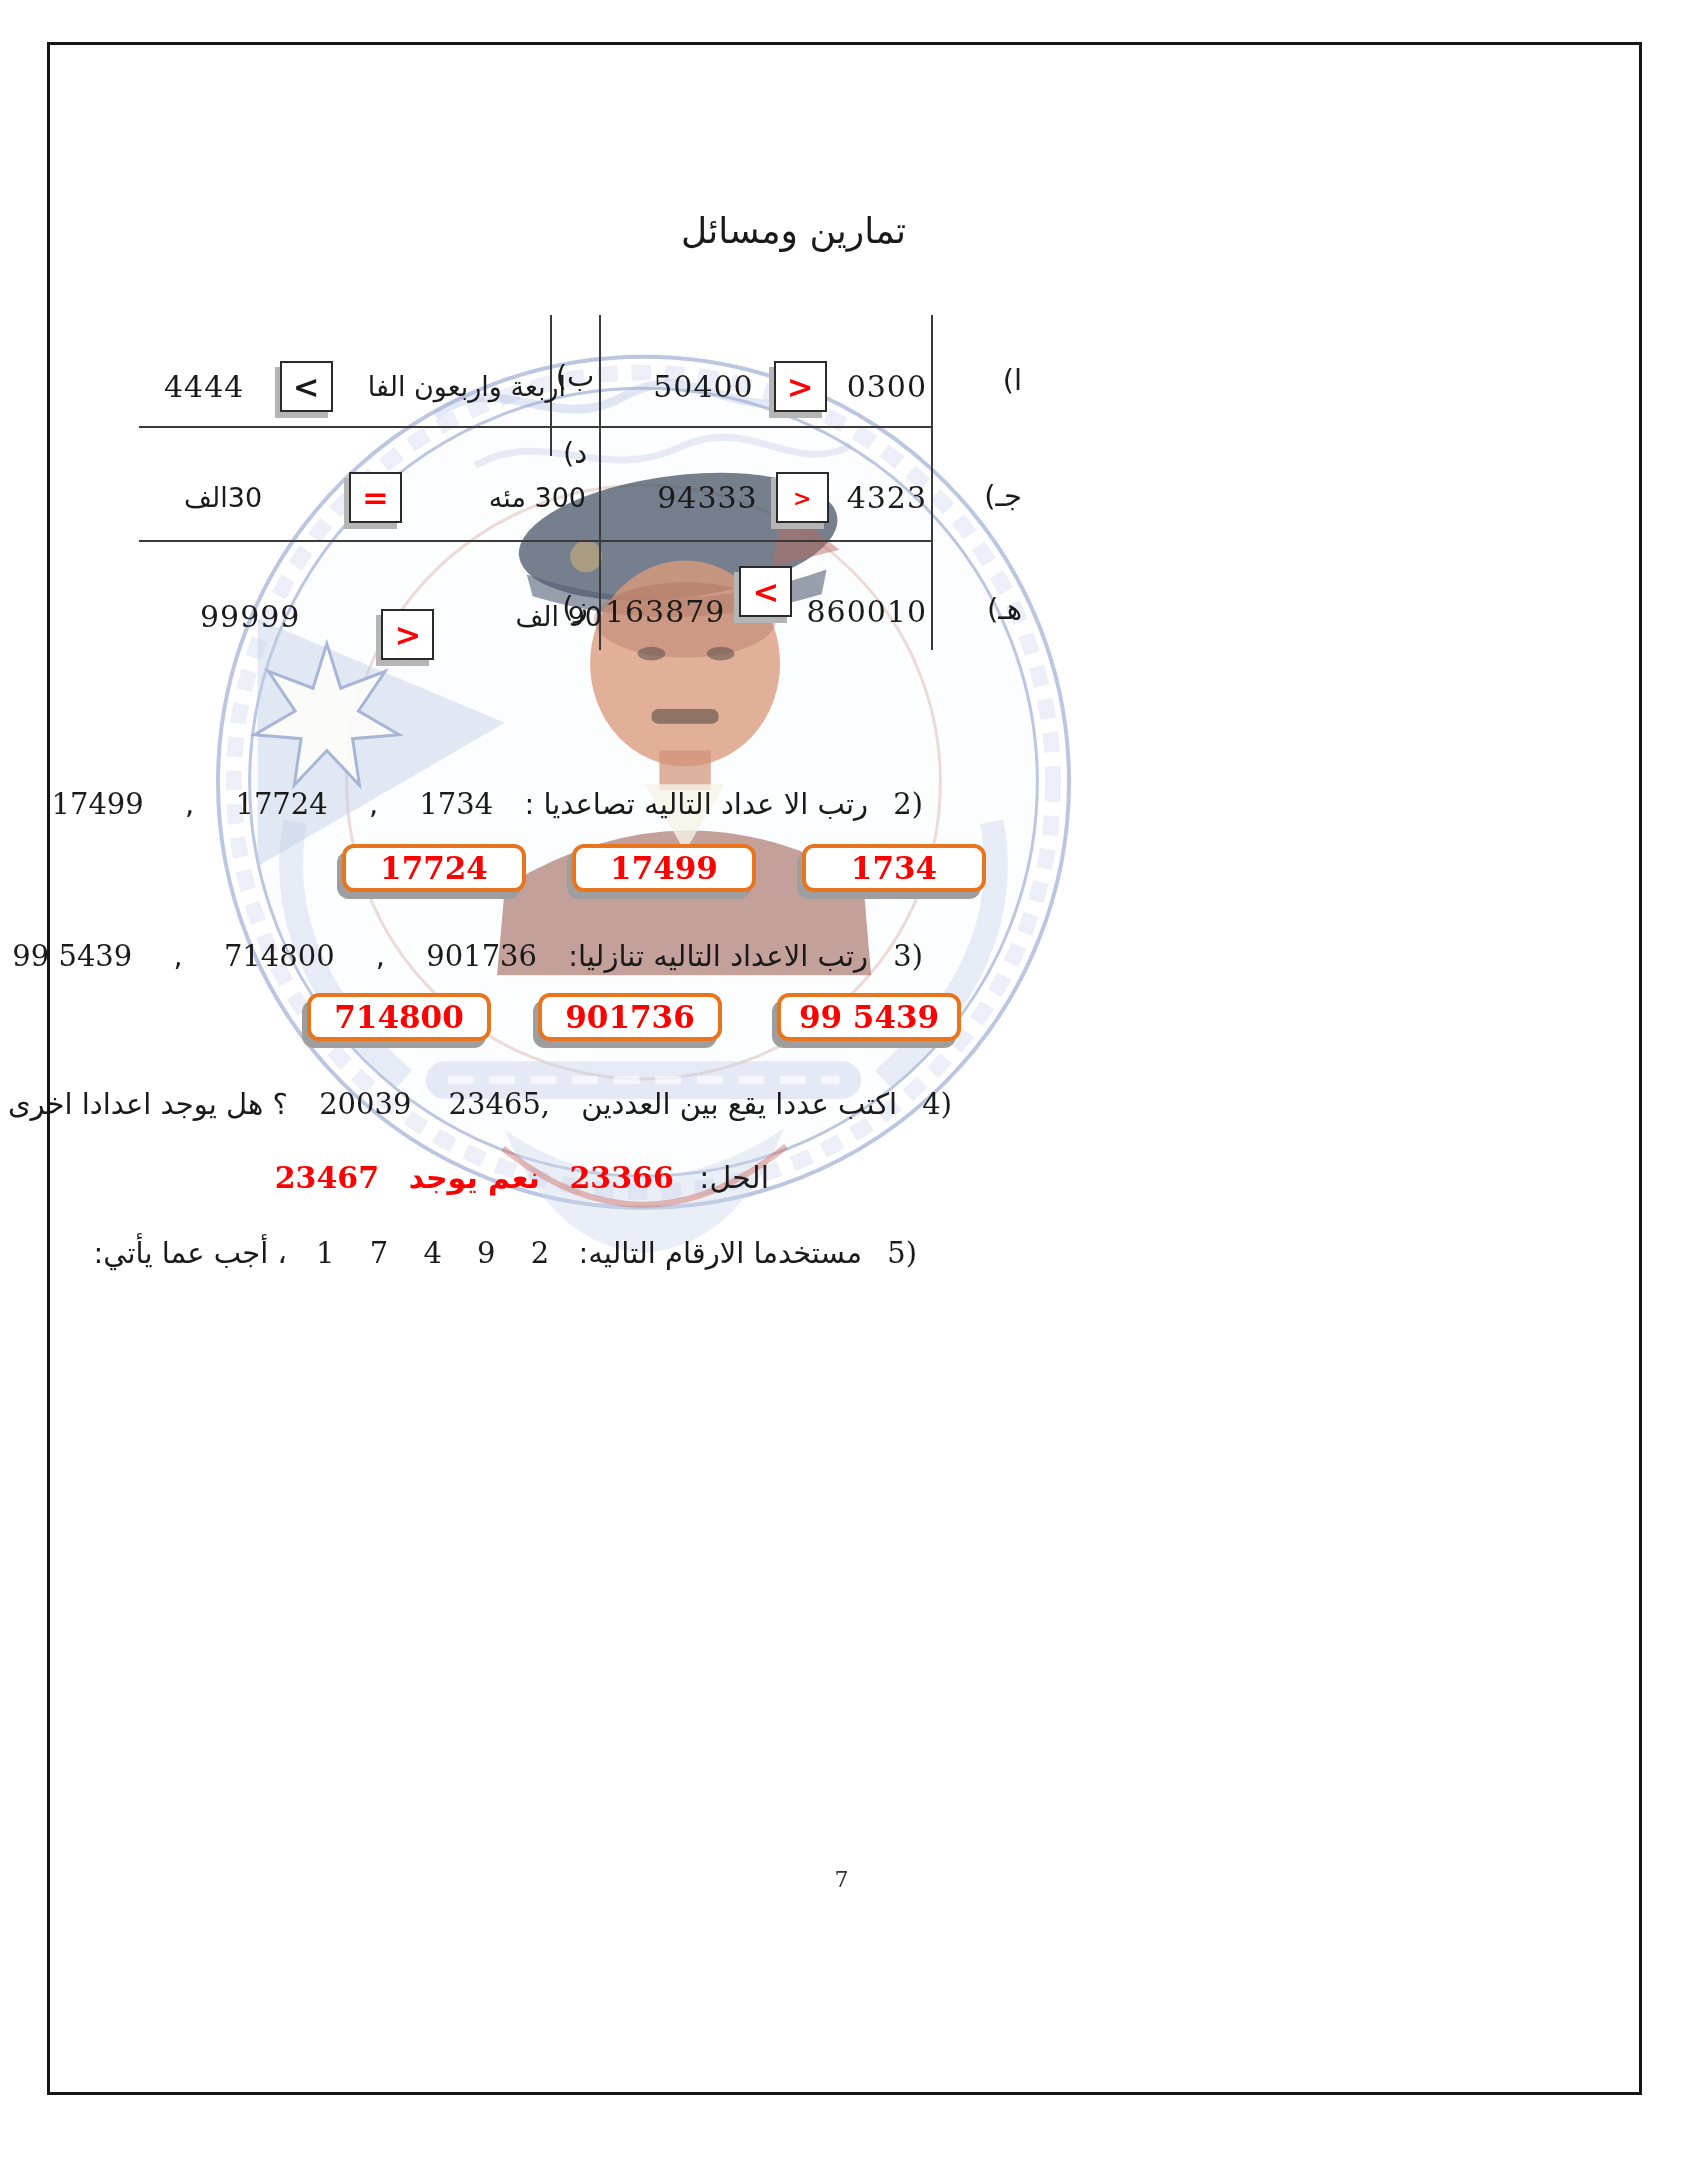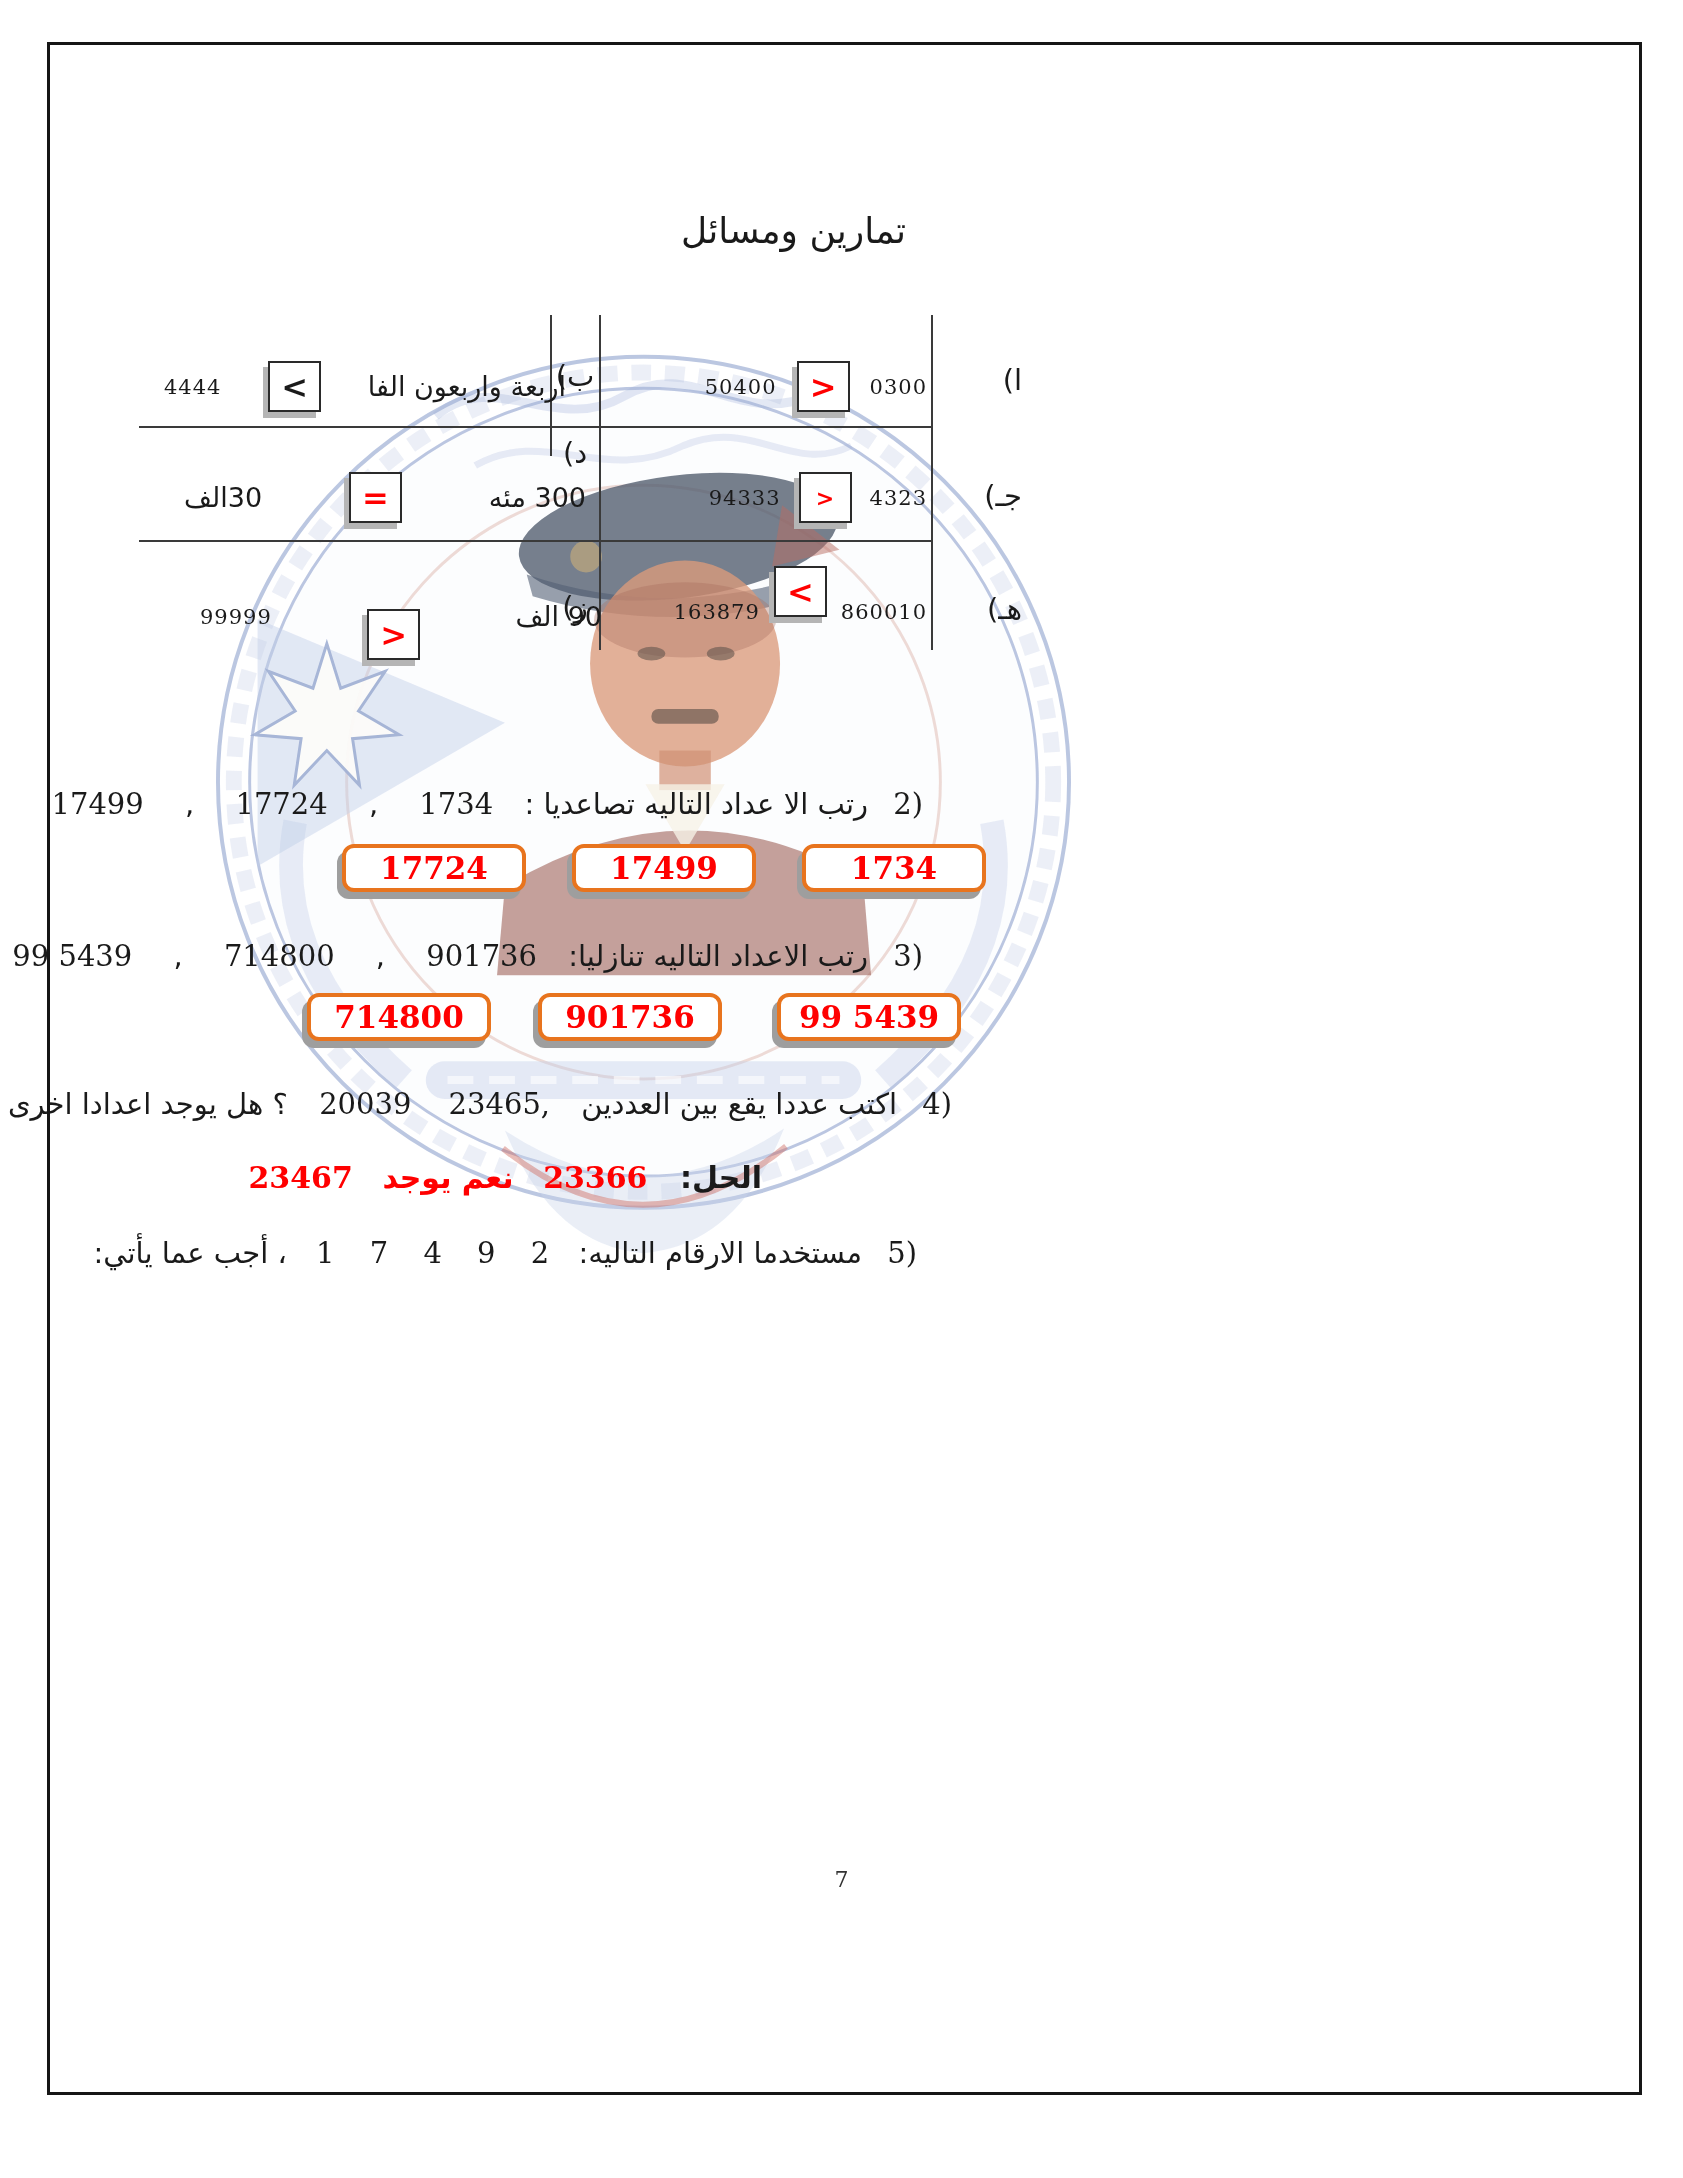--- a/index.html
+++ b/index.html
@@ -15,21 +15,21 @@
 
   .doc-title {
     position:absolute; left:312px; top:210px; width:594px; text-align:right;
     font-size:36px; font-weight:400; direction:rtl; z-index:2;
   }
 
   
   .cmp { position:absolute; left:139px; top:315px; width:1010px; height:342px; z-index:2; }
   .tline { position:absolute; background:#3a3a3a; }
   .cmp-cell { position:absolute; display:flex; direction:rtl; align-items:center; }
-  .cnum { font-family:"DejaVu Serif", serif; font-size:21px; letter-spacing:1px; white-space:nowrap; }
+  .cnum { font-family:"DejaVu Serif", serif; font-size:30px; letter-spacing:1px; white-space:nowrap; }
   .artext { font-size:27px; white-space:nowrap; }
   .signbox {
     box-sizing:border-box; width:53px; height:51px; border:2px solid #2a2a2a; background:#ffffff;
     display:flex; align-items:center; justify-content:center; flex:0 0 auto;
     font-family:"DejaVu Serif", serif; font-size:32px; font-weight:700;
     box-shadow:-5px 6px 0 #b5b5b5;
   }
   .signbox.small span { font-size:22px; }
   .side-label { position:absolute; direction:rtl; font-size:29px; white-space:nowrap; }
 
@@ -46,21 +46,21 @@
   .ansbox {
     position:absolute; width:184px; height:48px; box-sizing:border-box;
     border:4px solid #e8741e; border-radius:12px; background:#ffffff;
     box-shadow:-5px 7px 0 #9e9e9e;
     display:flex; align-items:center; justify-content:center;
     font-family:"DejaVu Serif", serif; font-size:31px; font-weight:700; color:#ff0000;
     z-index:2;
   }
 
   .sol-line { position:absolute; direction:rtl; font-size:30px; z-index:2; white-space:nowrap; }
-  .sol-label { font-weight:700; margin:0 11px; }
+  .sol-label { font-weight:400; margin:0 4px; }
   .sol-num { font-family:"DejaVu Serif", serif; margin:0 12px; }
 
   .digits { font-family:"DejaVu Serif", serif; word-spacing:26px; margin:12px 12px; }
 
   .pageno { position:absolute; left:0; top:1867px; width:1683px; text-align:center;
     font-family:"DejaVu Serif", serif; font-size:22px; color:#333; z-index:2; }
 </style>
 </head>
 <body>
 

